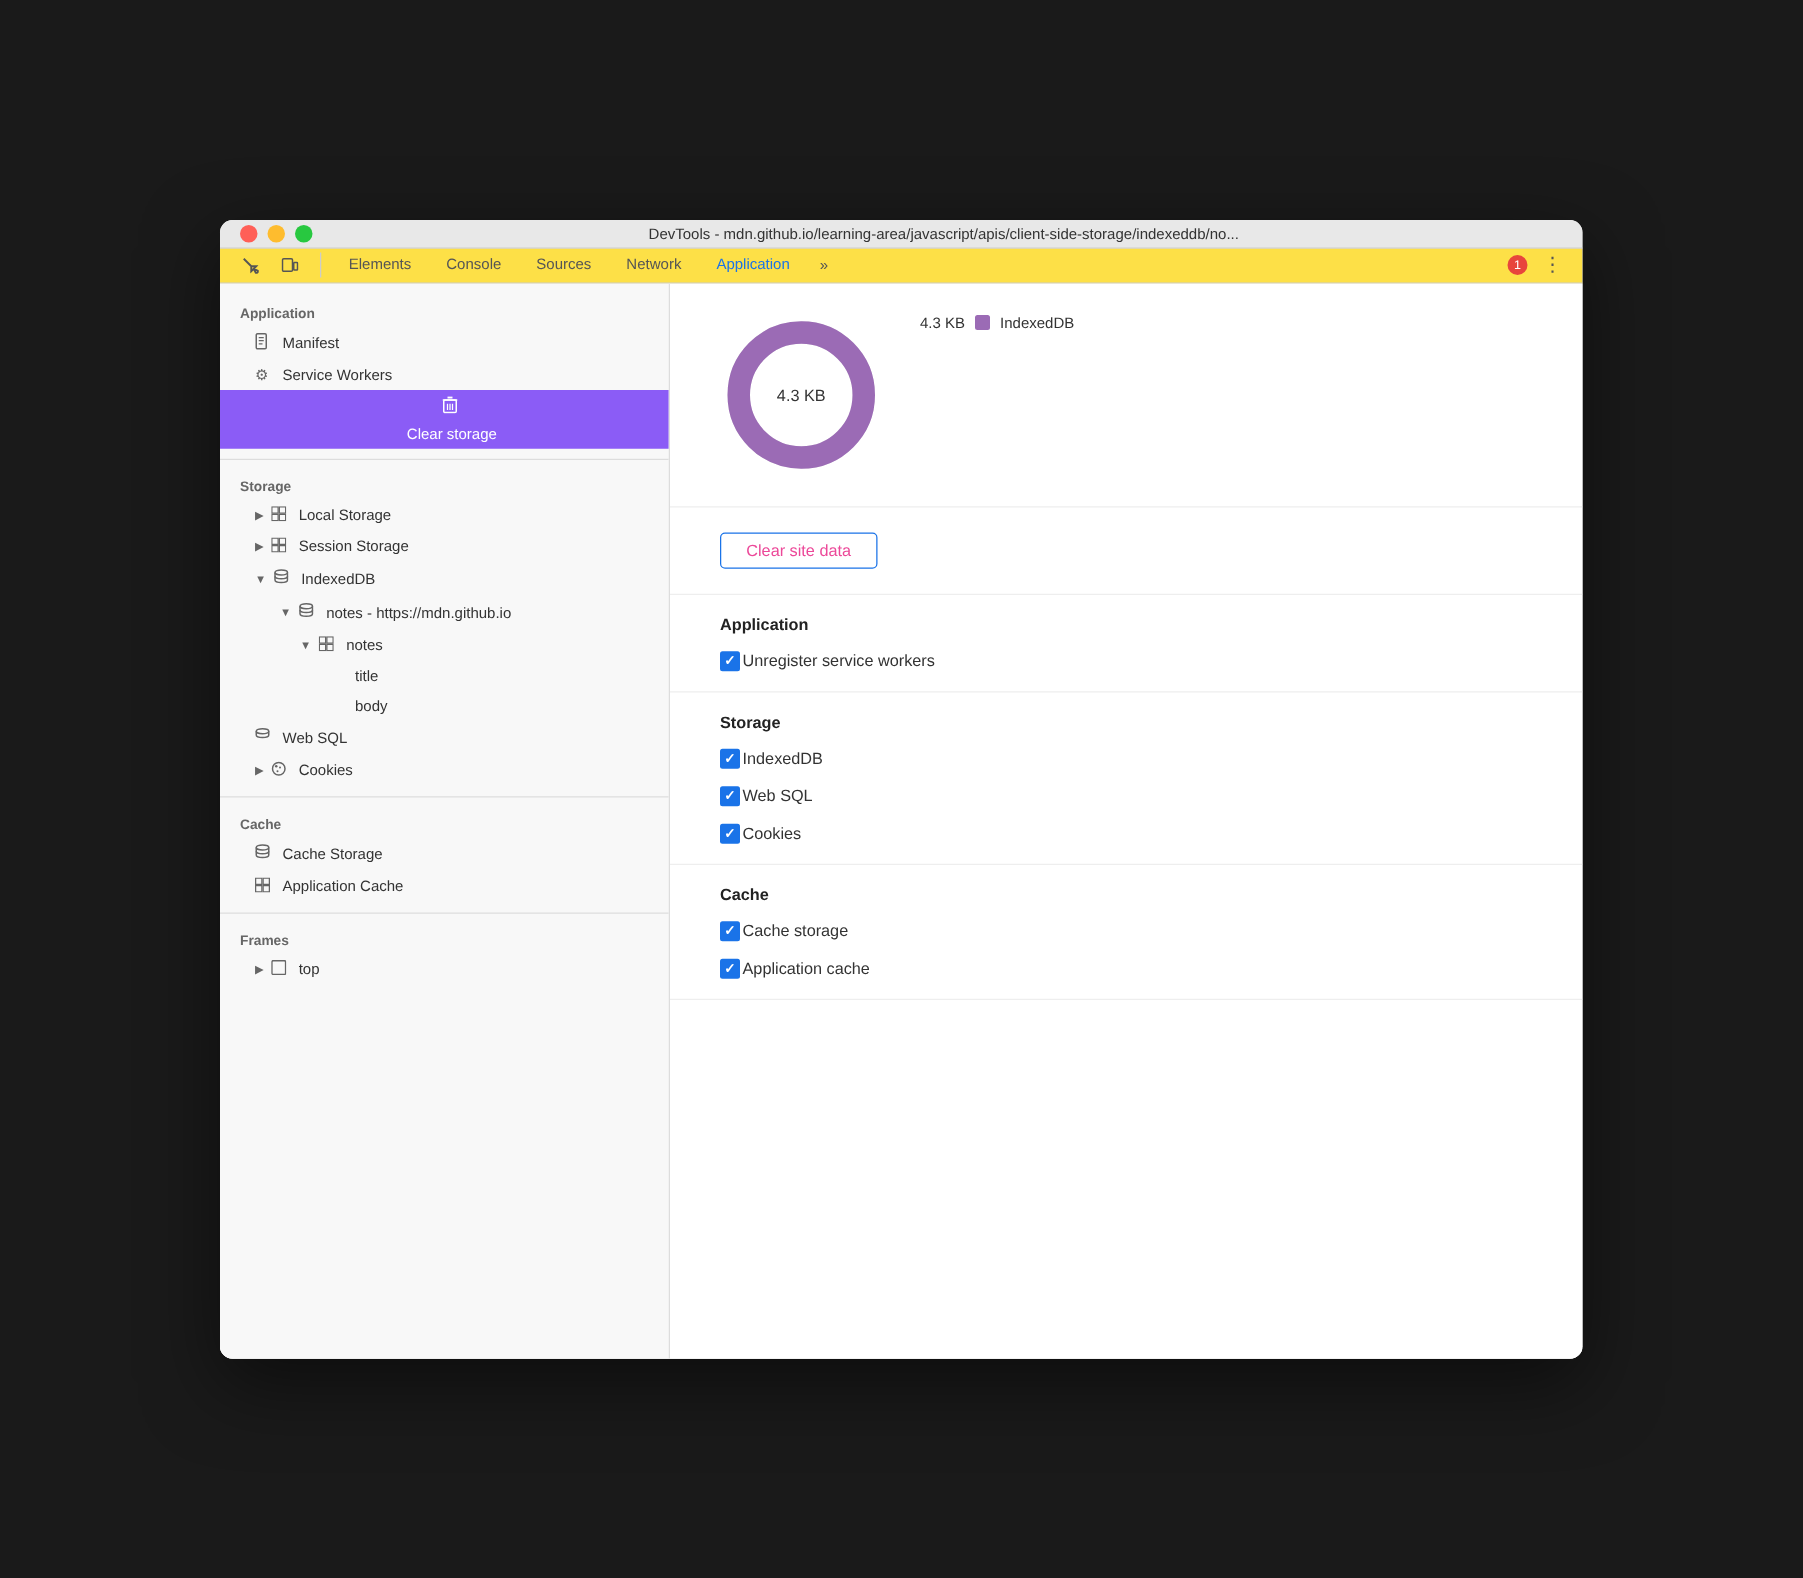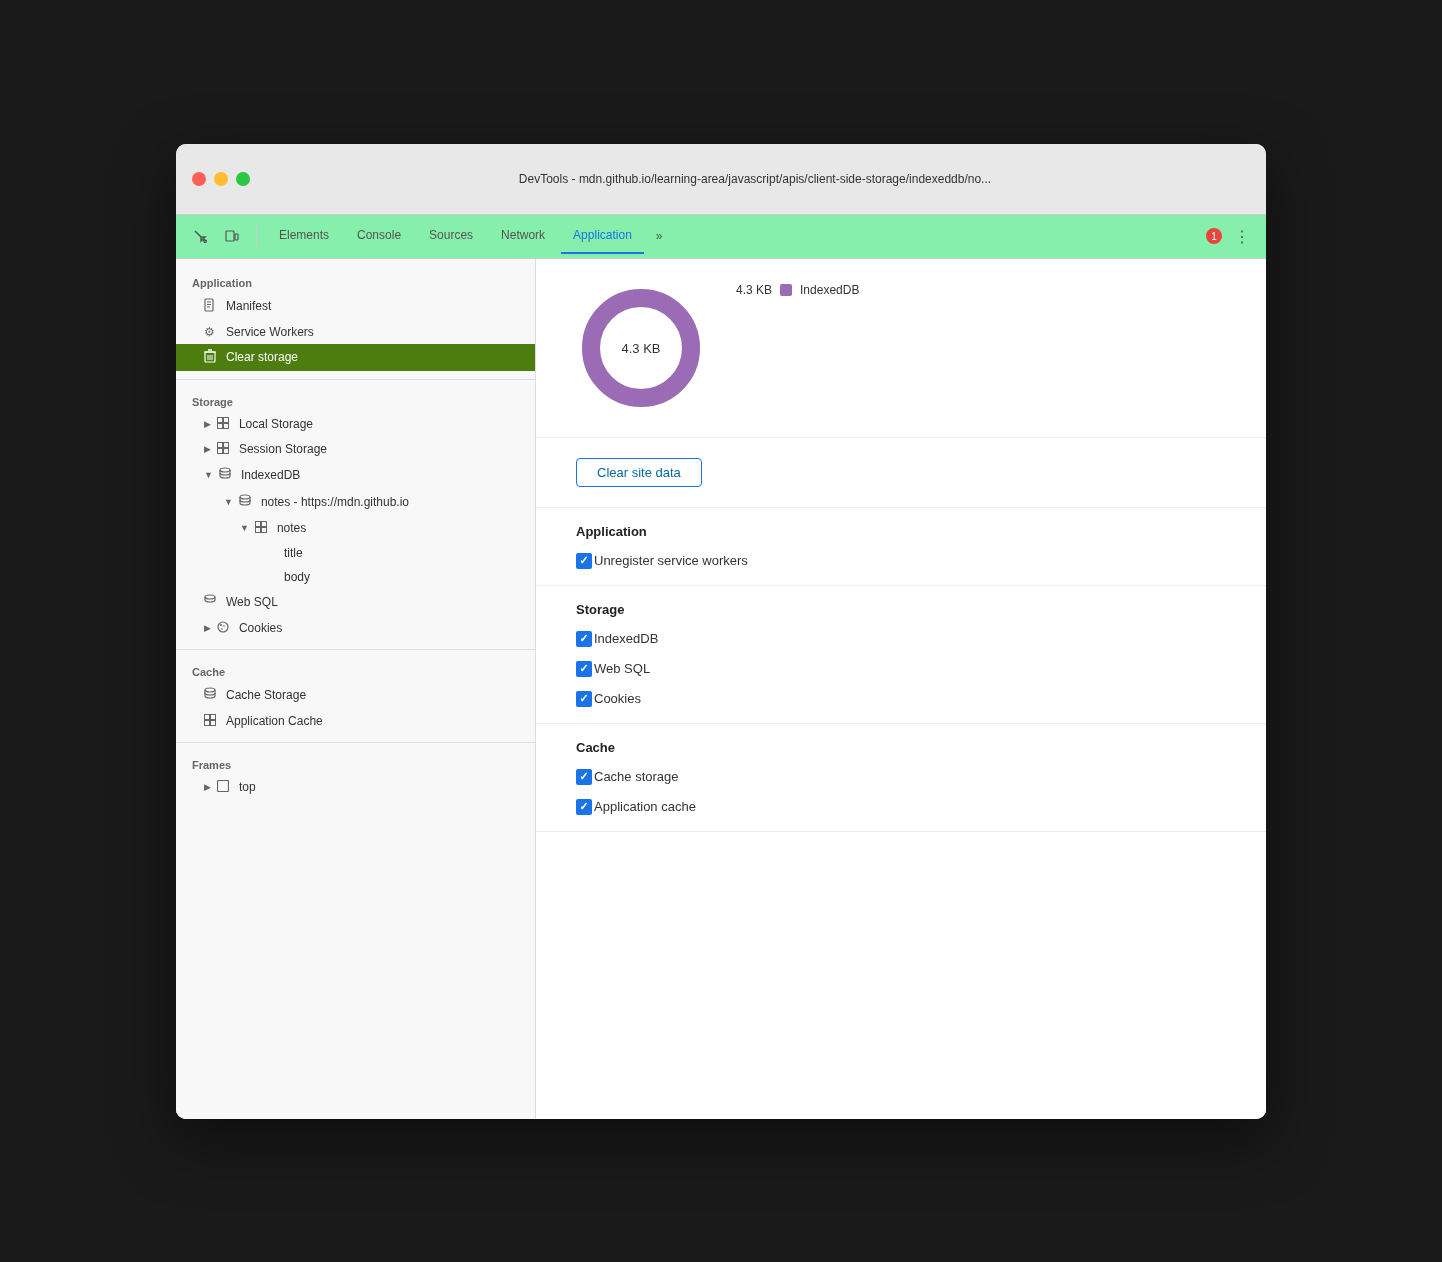--- a/index.html
+++ b/index.html
@@ -14,21 +14,21 @@
     .window {
       width: 1090px;
       background: #f5f5f5;
       border-radius: 10px;
       box-shadow: 0 20px 60px rgba(0,0,0,0.5);
       overflow: hidden;
     }
     
     .title-bar {
       background: #e8e8e8;
-      padding: 28px 16px;
+      padding: 4px 16px;
       display: flex;
       align-items: center;
       gap: 10px;
       border-bottom: 1px solid #ccc;
     }
     .traffic-lights {
       display: flex;
       gap: 8px;
     }
     .traffic-light {
@@ -40,26 +40,26 @@
     .tl-yellow { background: #febc2e; }
     .tl-green { background: #28c840; }
     .title-text {
       font-size: 12px;
       color: #333;
       flex: 1;
       text-align: center;
     }
     
     .toolbar {
-      background: #86efac;
+      background: #fde047;
       border-bottom: 1px solid #ccc;
       display: flex;
       align-items: center;
       padding: 11px 10px;
-      height: 44px;
+      height: 28px;
       gap: 4px;
     }
     .toolbar-icon {
       width: 28px;
       height: 28px;
       display: flex;
       align-items: center;
       justify-content: center;
       border-radius: 4px;
       cursor: pointer;
@@ -132,22 +132,23 @@
     .sidebar-item {
       display: flex;
       align-items: center;
       padding: 5px 16px;
       font-size: 12px;
       color: #333;
       cursor: pointer;
       gap: 6px;
     }
     .sidebar-item.active {
-      background: #4d7c0f;
+      background: #8b5cf6;
       color: white;
+      flex-direction: column;
     }
     .sidebar-item.active .item-icon { color: white; }
     .sidebar-item.indented-1 { padding-left: 28px; }
     .sidebar-item.indented-2 { padding-left: 48px; }
     .sidebar-item.indented-3 { padding-left: 64px; }
     .sidebar-item.indented-4 { padding-left: 108px; }
     .item-icon {
       font-size: 12px;
       color: #666;
       width: 16px;
@@ -212,21 +213,21 @@
     }
     
     .clear-area {
       padding: 20px 40px;
       border-bottom: 1px solid #eee;
     }
     .clear-btn {
       padding: 6px 20px;
       border: 1px solid #1a73e8;
       background: white;
-      color: #0369a1;
+      color: #ec4899;
       font-size: 13px;
       border-radius: 4px;
       cursor: pointer;
     }
     
     .section {
       padding: 16px 40px;
       border-bottom: 1px solid #eee;
     }
     .section-title {

